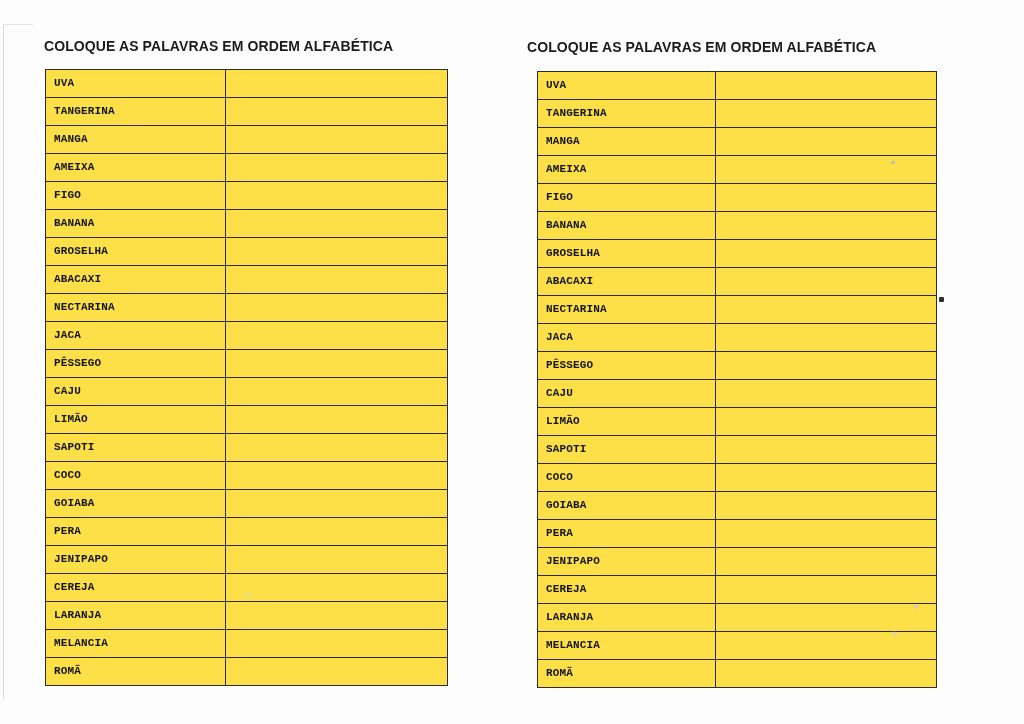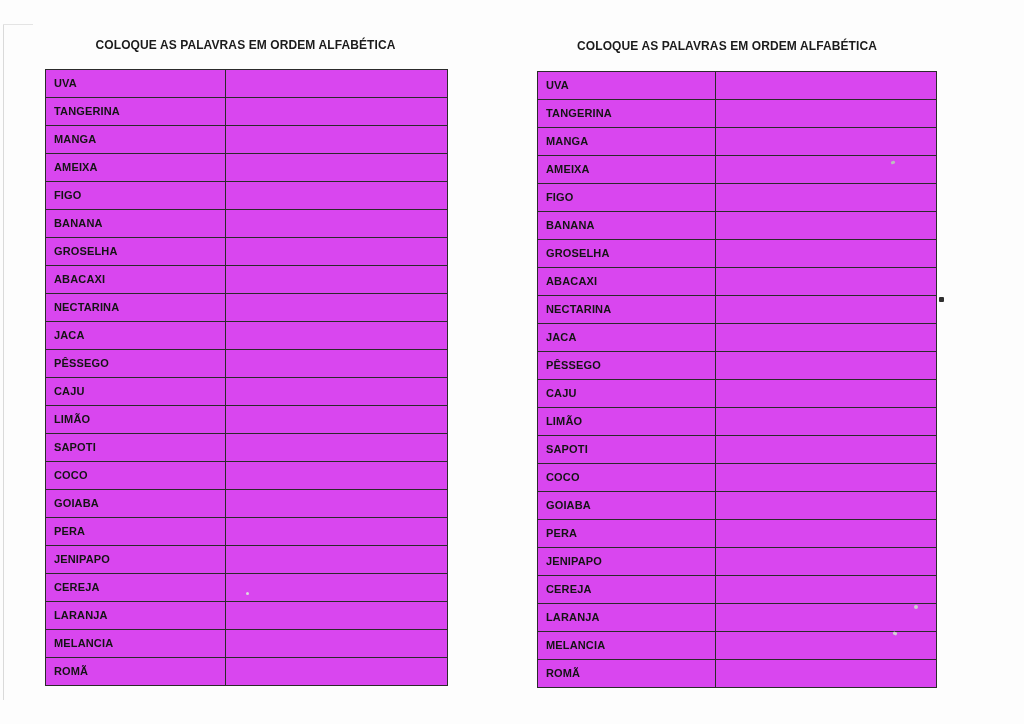--- a/index.html
+++ b/index.html
@@ -39,33 +39,33 @@
   
   .worksheet {
     position: absolute;
   }
 
   .worksheet-title {
     position: absolute;
     top: 0;
     left: 0;
     width: 100%;
-    text-align: center;
-    font-size: 12px;
+    font-size: 14px;
     font-weight: 700;
     letter-spacing: 0.1px;
     color: #1b1b1b;
     white-space: nowrap;
   }
 
   table.word-table {
     position: absolute;
     border-collapse: collapse;
     table-layout: fixed;
-    background: #d946ef;
+    background: #fde047;
+    font-family: Liberation Mono, monospace;
   }
 
   table.word-table td {
     border: 1px solid #2b2b2b;
     height: 27px;
     padding: 0 0 0 8px;
     font-size: 11px;
     font-weight: 700;
     color: #141414;
     letter-spacing: 0.15px;

